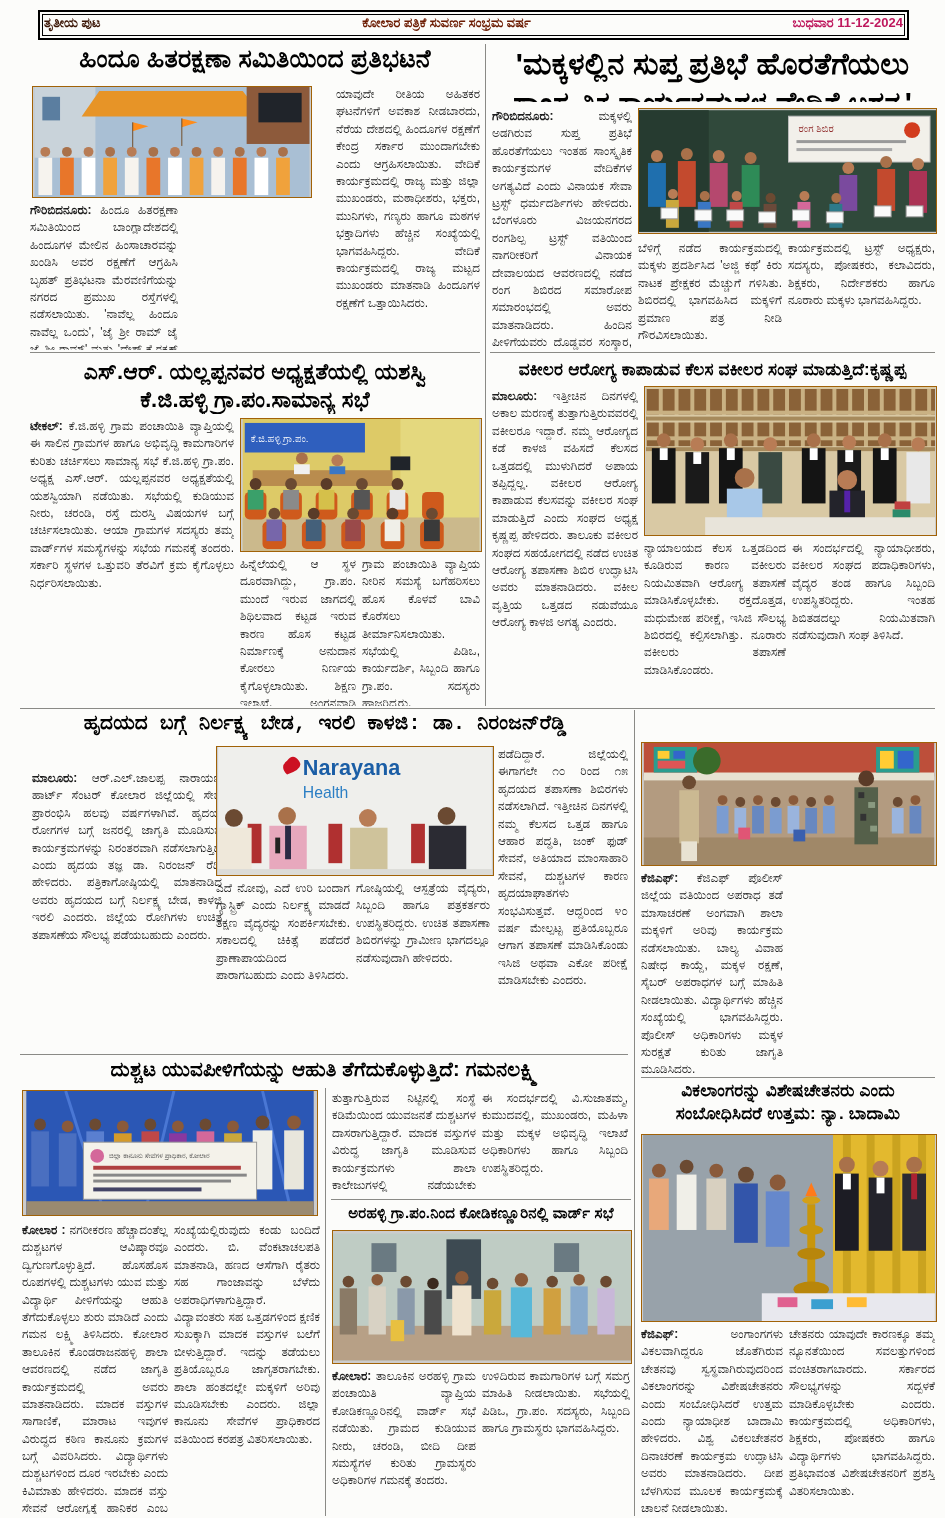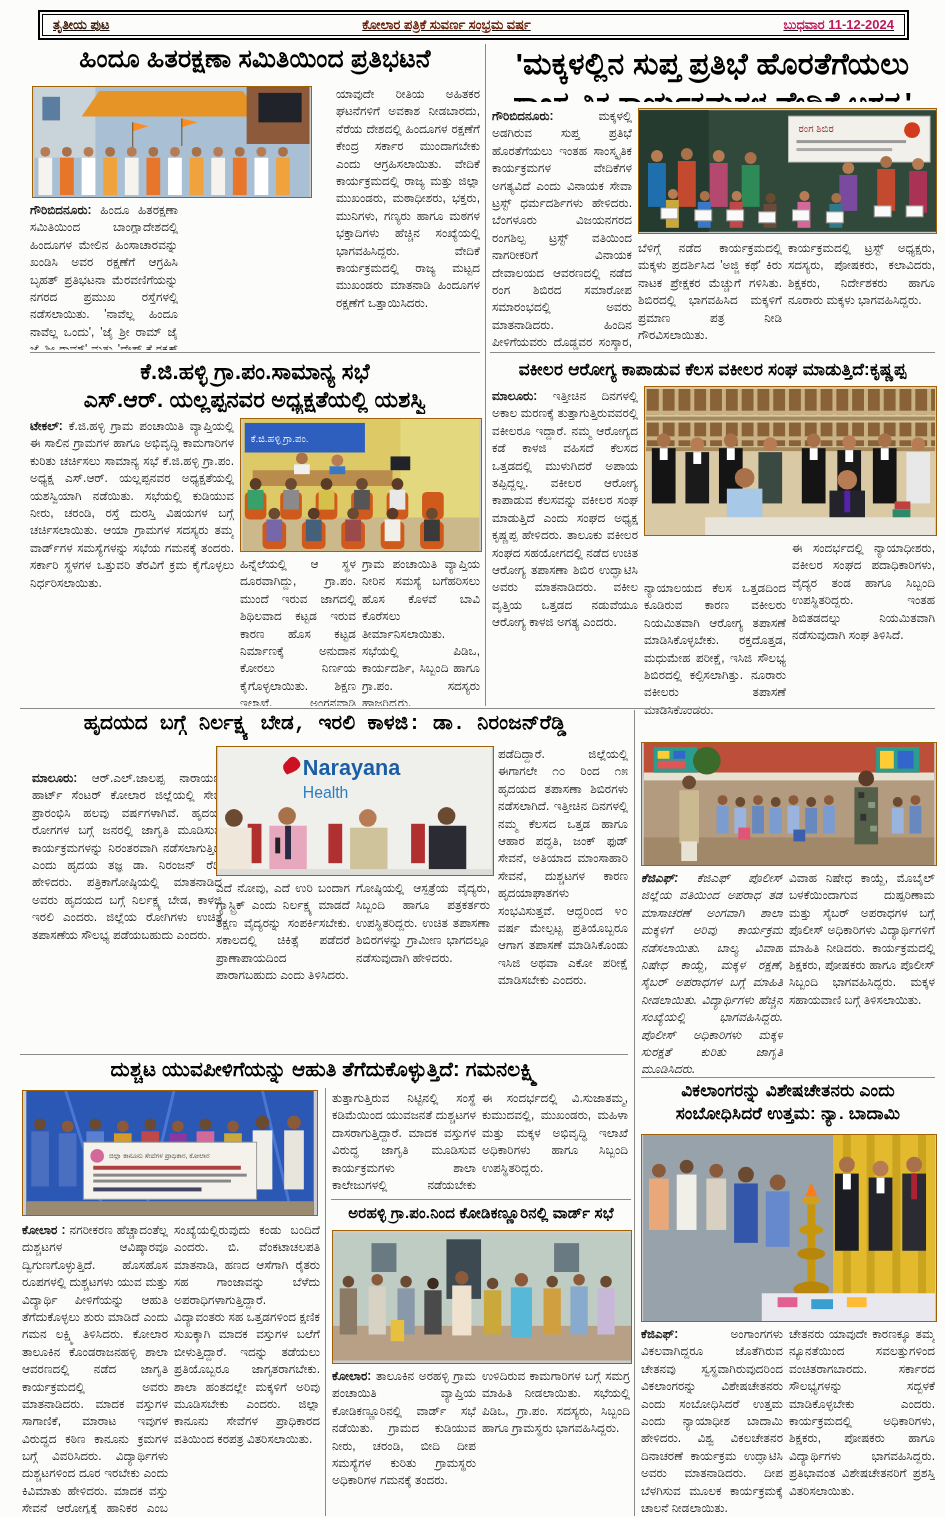--- a/index.html
+++ b/index.html
@@ -1,21 +1,21 @@
 <!DOCTYPE html>
 <html><head>
 <meta charset="utf-8">
 <style>
   html,body{margin:0;padding:0;background:#e8e8e4;}
   .page{position:relative;width:945px;height:1518px;margin:0 auto;background:#fcfcfa;
         font-family:"Liberation Sans",sans-serif;color:#111;overflow:hidden;}
   
   .masthead{position:absolute;left:38px;top:10px;width:867px;height:26px;border:2px solid #000;}
   .masthead .inner{position:absolute;left:2px;top:2px;right:2px;bottom:2px;border:1px solid #000;
-        display:flex;align-items:center;justify-content:space-between;padding:0 10px;text-decoration:underline;}
+        display:flex;align-items:flex-start;justify-content:space-between;padding:0 1px;}
   .masthead .mtxt{font-size:13px;font-weight:bold;color:#3a1404;}
   .masthead .mcenter{color:#6b1a00;}
   .masthead .mdate{color:#be185d;}
   
   .hl{position:absolute;font-weight:bold;color:#000;text-align:center;overflow:hidden;
       letter-spacing:.2px;line-height:1.15;}
   
   .col{position:absolute;font-size:12px;line-height:1.45;text-align:justify;overflow:hidden;
        color:#1c1c1c;word-break:break-word;}
   .col .dl{font-weight:bold;}
@@ -145,22 +145,22 @@
     </svg>
   </div>
   <div class="col" style="left:638px;top:240px;width:144px;height:112px;">
     <span>ಬೆಳಿಗ್ಗೆ ನಡೆದ ಕಾರ್ಯಕ್ರಮದಲ್ಲಿ ಮಕ್ಕಳು ಪ್ರದರ್ಶಿಸಿದ 'ಅಜ್ಜಿ ಕಥೆ' ಕಿರು ನಾಟಕ ಪ್ರೇಕ್ಷಕರ ಮೆಚ್ಚುಗೆ ಗಳಿಸಿತು. ಶಿಬಿರದಲ್ಲಿ ಭಾಗವಹಿಸಿದ ಮಕ್ಕಳಿಗೆ ಪ್ರಮಾಣ ಪತ್ರ ನೀಡಿ ಗೌರವಿಸಲಾಯಿತು.</span>
   </div>
   <div class="col" style="left:788px;top:240px;width:147px;height:112px;">
     <span>ಕಾರ್ಯಕ್ರಮದಲ್ಲಿ ಟ್ರಸ್ಟ್ ಅಧ್ಯಕ್ಷರು, ಸದಸ್ಯರು, ಪೋಷಕರು, ಕಲಾವಿದರು, ಶಿಕ್ಷಕರು, ನಿರ್ದೇಶಕರು ಹಾಗೂ ನೂರಾರು ಮಕ್ಕಳು ಭಾಗವಹಿಸಿದ್ದರು.</span>
   </div>
 
   <div class="hl" style="left:30px;top:358px;width:450px;height:56px;font-size:22px;line-height:1.25;">
+    <div>ಎಸ್.ಆರ್. ಯಲ್ಲಪ್ಪನವರ ಅಧ್ಯಕ್ಷತೆಯಲ್ಲಿ ಯಶಸ್ವಿ</div>
     <div>ಕೆ.ಜಿ.ಹಳ್ಳಿ ಗ್ರಾ.ಪಂ.ಸಾಮಾನ್ಯ ಸಭೆ</div>
-    <div>ಎಸ್.ಆರ್. ಯಲ್ಲಪ್ಪನವರ ಅಧ್ಯಕ್ಷತೆಯಲ್ಲಿ ಯಶಸ್ವಿ</div>
   </div>
   <div class="col" style="left:30px;top:418px;width:204px;height:288px;">
     <b class="dl">ಟೇಕಲ್:</b>
     <span>ಕೆ.ಜಿ.ಹಳ್ಳಿ ಗ್ರಾಮ ಪಂಚಾಯಿತಿ ವ್ಯಾಪ್ತಿಯಲ್ಲಿ ಈ ಸಾಲಿನ ಗ್ರಾಮಗಳ ಹಾಗೂ ಅಭಿವೃದ್ಧಿ ಕಾಮಗಾರಿಗಳ ಕುರಿತು ಚರ್ಚಿಸಲು ಸಾಮಾನ್ಯ ಸಭೆ ಕೆ.ಜಿ.ಹಳ್ಳಿ ಗ್ರಾ.ಪಂ. ಅಧ್ಯಕ್ಷ ಎಸ್.ಆರ್. ಯಲ್ಲಪ್ಪನವರ ಅಧ್ಯಕ್ಷತೆಯಲ್ಲಿ ಯಶಸ್ವಿಯಾಗಿ ನಡೆಯಿತು. ಸಭೆಯಲ್ಲಿ ಕುಡಿಯುವ ನೀರು, ಚರಂಡಿ, ರಸ್ತೆ ದುರಸ್ತಿ ವಿಷಯಗಳ ಬಗ್ಗೆ ಚರ್ಚಿಸಲಾಯಿತು. ಆಯಾ ಗ್ರಾಮಗಳ ಸದಸ್ಯರು ತಮ್ಮ ವಾರ್ಡ್‌ಗಳ ಸಮಸ್ಯೆಗಳನ್ನು ಸಭೆಯ ಗಮನಕ್ಕೆ ತಂದರು. ಸರ್ಕಾರಿ ಸ್ಥಳಗಳ ಒತ್ತುವರಿ ತೆರವಿಗೆ ಕ್ರಮ ಕೈಗೊಳ್ಳಲು ನಿರ್ಧರಿಸಲಾಯಿತು.</span>
   </div>
   <div class="photo" style="left:240px;top:418px;width:240px;height:132px;">
     <svg viewBox="0 0 240 134">
       <rect width="240" height="134" fill="#ddca67"></rect>
       <rect x="160" y="0" width="80" height="134" fill="#e4d87e"></rect>
       <rect x="0" y="100" width="240" height="34" fill="#cbb98c"></rect>
@@ -261,21 +261,21 @@
       <circle cx="100" cy="92" r="10" fill="#a9714a"></circle>
         <rect x="82" y="103" width="36" height="32" fill="#a8c8e8"></rect>
       <circle cx="204" cy="94" r="10" fill="#b87c55"></circle>
         <rect x="186" y="105" width="36" height="30" fill="#23232b"></rect>
         <rect x="201" y="105" width="6" height="22" fill="#5522aa"></rect>
       <rect x="60" y="132" width="233" height="18" fill="#e8e4da"></rect>
       <rect x="250" y="124" width="18" height="8" fill="#2a8a6a"></rect>
         <rect x="252" y="116" width="16" height="8" fill="#c04040"></rect>
     </svg>
   </div>
-  <div class="col" style="left:644px;top:540px;width:142px;height:166px;margin-top:40px;">
+  <div class="col" style="left:644px;top:540px;width:142px;height:166px;">
     <span>ನ್ಯಾಯಾಲಯದ ಕೆಲಸ ಒತ್ತಡದಿಂದ ಕೂಡಿರುವ ಕಾರಣ ವಕೀಲರು ನಿಯಮಿತವಾಗಿ ಆರೋಗ್ಯ ತಪಾಸಣೆ ಮಾಡಿಸಿಕೊಳ್ಳಬೇಕು. ರಕ್ತದೊತ್ತಡ, ಮಧುಮೇಹ ಪರೀಕ್ಷೆ, ಇಸಿಜಿ ಸೌಲಭ್ಯ ಶಿಬಿರದಲ್ಲಿ ಕಲ್ಪಿಸಲಾಗಿತ್ತು. ನೂರಾರು ವಕೀಲರು ತಪಾಸಣೆ ಮಾಡಿಸಿಕೊಂಡರು.</span>
   </div>
   <div class="col" style="left:792px;top:540px;width:143px;height:166px;">
     <span>ಈ ಸಂದರ್ಭದಲ್ಲಿ ನ್ಯಾಯಾಧೀಶರು, ವಕೀಲರ ಸಂಘದ ಪದಾಧಿಕಾರಿಗಳು, ವೈದ್ಯರ ತಂಡ ಹಾಗೂ ಸಿಬ್ಬಂದಿ ಉಪಸ್ಥಿತರಿದ್ದರು. ಇಂತಹ ಶಿಬಿತಡದಲ್ನು ನಿಯಮಿತವಾಗಿ ನಡೆಸುವುದಾಗಿ ಸಂಘ ತಿಳಿಸಿದೆ.</span>
   </div>
 
   <div class="hl" style="left:20px;top:712px;width:610px;height:28px;font-size:20px;font-family:Liberation Mono, monospace;">ಹೃದಯದ ಬಗ್ಗೆ ನಿರ್ಲಕ್ಷ್ಯ ಬೇಡ, ಇರಲಿ ಕಾಳಜಿ: ಡಾ. ನಿರಂಜನ್‌ರೆಡ್ಡಿ</div>
   <div class="col" style="left:32px;top:746px;width:190px;height:306px;margin-top:24px;">
     <b class="dl">ಮಾಲೂರು:</b>
     <span>ಆರ್.ಎಲ್.ಜಾಲಪ್ಪ ನಾರಾಯಣ ಹಾರ್ಟ್ ಸೆಂಟರ್ ಕೋಲಾರ ಜಿಲ್ಲೆಯಲ್ಲಿ ಸೇವೆ ಪ್ರಾರಂಭಿಸಿ ಹಲವು ವರ್ಷಗಳಾಗಿವೆ. ಹೃದಯ ರೋಗಗಳ ಬಗ್ಗೆ ಜನರಲ್ಲಿ ಜಾಗೃತಿ ಮೂಡಿಸುವ ಕಾರ್ಯಕ್ರಮಗಳನ್ನು ನಿರಂತರವಾಗಿ ನಡೆಸಲಾಗುತ್ತಿದೆ ಎಂದು ಹೃದಯ ತಜ್ಞ ಡಾ. ನಿರಂಜನ್ ರೆಡ್ಡಿ ಹೇಳಿದರು. ಪತ್ರಿಕಾಗೋಷ್ಠಿಯಲ್ಲಿ ಮಾತನಾಡಿದ ಅವರು ಹೃದಯದ ಬಗ್ಗೆ ನಿರ್ಲಕ್ಷ್ಯ ಬೇಡ, ಕಾಳಜಿ ಇರಲಿ ಎಂದರು. ಜಿಲ್ಲೆಯ ರೋಗಿಗಳು ಉಚಿತ ತಪಾಸಣೆಯ ಸೌಲಭ್ಯ ಪಡೆಯಬಹುದು ಎಂದರು.</span>
@@ -356,26 +356,23 @@
           <rect x="182" y="64" width="12" height="28" fill="#7b9cd0"></rect>
         <circle cx="258" cy="60" r="5" fill="#6b4a32"></circle>
           <rect x="252" y="66" width="12" height="26" fill="#9ab4dd"></rect>
         <circle cx="276" cy="58" r="5" fill="#8a5a3a"></circle>
           <rect x="270" y="64" width="12" height="28" fill="#6888c0"></rect>
       </g>
       <rect x="96" y="86" width="12" height="12" fill="#e05575"></rect>
         <rect x="152" y="88" width="12" height="12" fill="#3a5fae"></rect>
     </svg>
   </div>
-  <div class="col" style="left:641px;top:870px;width:142px;height:204px;font-style:italic;">
+  <div class="col" style="left:641px;top:870px;width:142px;height:204px;">
     <b class="dl">ಕೆಜಿಎಫ್:</b>
     <span>ಕೆಜಿಎಫ್ ಪೊಲೀಸ್ ಜಿಲ್ಲೆಯ ವತಿಯಿಂದ ಅಪರಾಧ ತಡೆ ಮಾಸಾಚರಣೆ ಅಂಗವಾಗಿ ಶಾಲಾ ಮಕ್ಕಳಿಗೆ ಅರಿವು ಕಾರ್ಯಕ್ರಮ ನಡೆಸಲಾಯಿತು. ಬಾಲ್ಯ ವಿವಾಹ ನಿಷೇಧ ಕಾಯ್ದೆ, ಮಕ್ಕಳ ರಕ್ಷಣೆ, ಸೈಬರ್ ಅಪರಾಧಗಳ ಬಗ್ಗೆ ಮಾಹಿತಿ ನೀಡಲಾಯಿತು. ವಿದ್ಯಾರ್ಥಿಗಳು ಹೆಚ್ಚಿನ ಸಂಖ್ಯೆಯಲ್ಲಿ ಭಾಗವಹಿಸಿದ್ದರು. ಪೊಲೀಸ್ ಅಧಿಕಾರಿಗಳು ಮಕ್ಕಳ ಸುರಕ್ಷತೆ ಕುರಿತು ಜಾಗೃತಿ ಮೂಡಿಸಿದರು.</span>
-  </div>
-  <div class="col" style="left:789px;top:870px;width:146px;height:204px;">
-    <span>ವಿವಾಹ ನಿಷೇಧ ಕಾಯ್ದೆ, ಮೊಬೈಲ್ ಬಳಕೆಯಿಂದಾಗುವ ದುಷ್ಪರಿಣಾಮ ಮತ್ತು ಸೈಬರ್ ಅಪರಾಧಗಳ ಬಗ್ಗೆ ಪೊಲೀಸ್ ಅಧಿಕಾರಿಗಳು ವಿದ್ಯಾರ್ಥಿಗಳಿಗೆ ಮಾಹಿತಿ ನೀಡಿದರು. ಕಾರ್ಯಕ್ರಮದಲ್ಲಿ ಶಿಕ್ಷಕರು, ಪೋಷಕರು ಹಾಗೂ ಪೊಲೀಸ್ ಸಿಬ್ಬಂದಿ ಭಾಗವಹಿಸಿದ್ದರು. ಮಕ್ಕಳ ಸಹಾಯವಾಣಿ ಬಗ್ಗೆ ತಿಳಿಸಲಾಯಿತು.</span>
   </div>
 
   <div class="hl" style="left:20px;top:1058px;width:608px;height:28px;font-size:20px;">ದುಶ್ಚಟ ಯುವಪೀಳಿಗೆಯನ್ನು ಆಹುತಿ ತೆಗೆದುಕೊಳ್ಳುತ್ತಿದೆ: ಗಮನಲಕ್ಷ್ಮಿ</div>
   <div class="photo" style="left:22px;top:1090px;width:294px;height:124px;">
     <svg viewBox="0 0 292 126">
       <rect width="292" height="126" fill="#2b57b5"></rect>
       <line x1="40" y1="0" x2="80" y2="126" stroke="#4a77d4" stroke-width="3"></line>
       <line x1="150" y1="0" x2="120" y2="126" stroke="#4a77d4" stroke-width="3"></line>
       <line x1="240" y1="0" x2="270" y2="126" stroke="#4a77d4" stroke-width="3"></line>
       <rect x="0" y="112" width="292" height="14" fill="#9a8a70"></rect>

